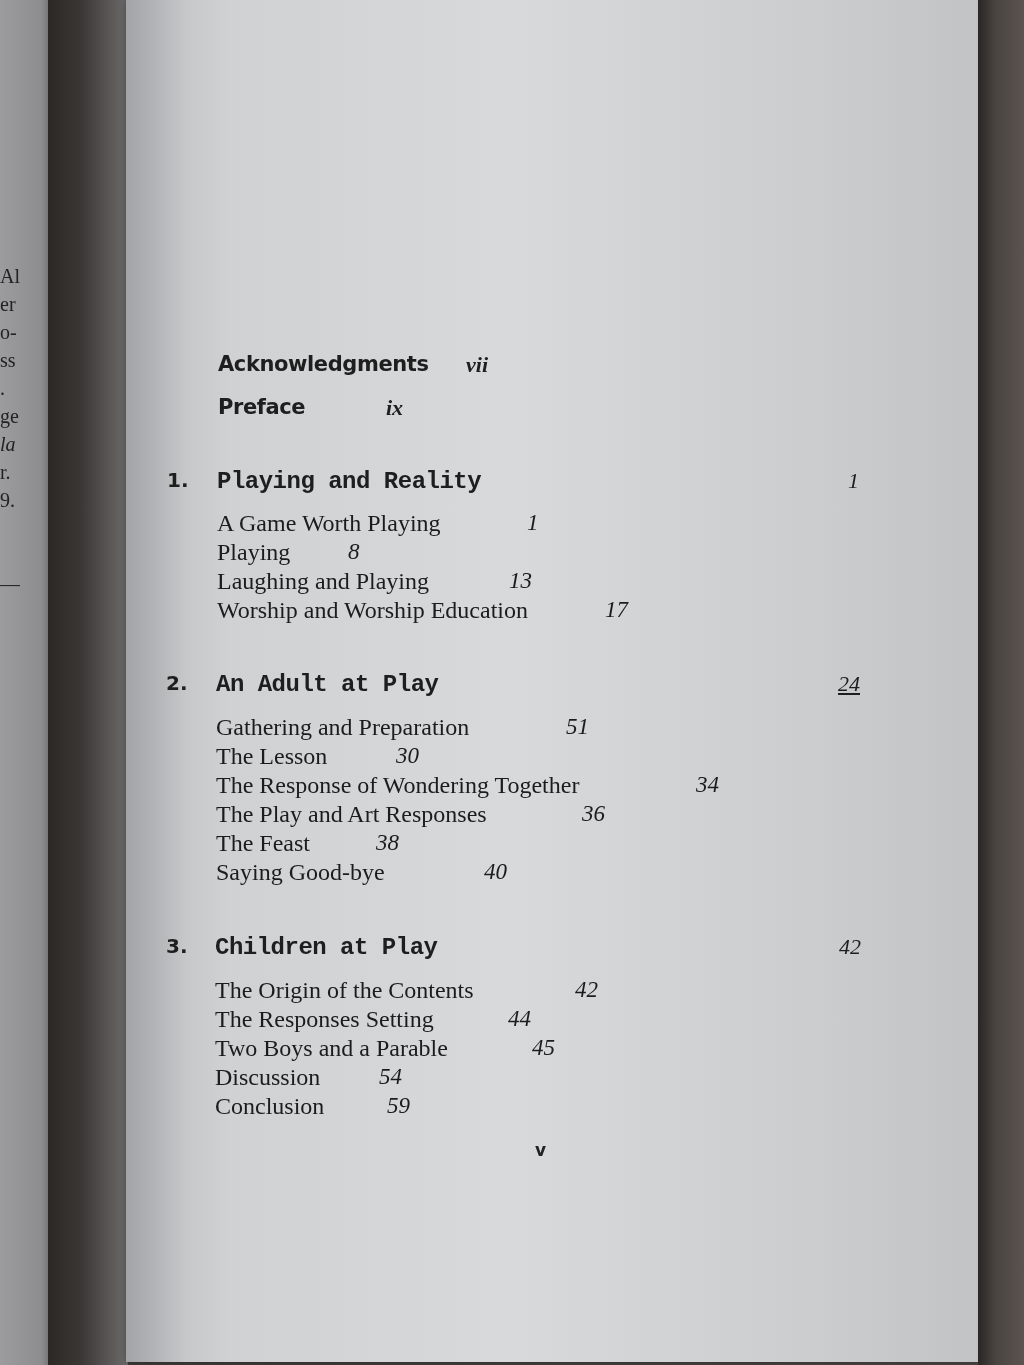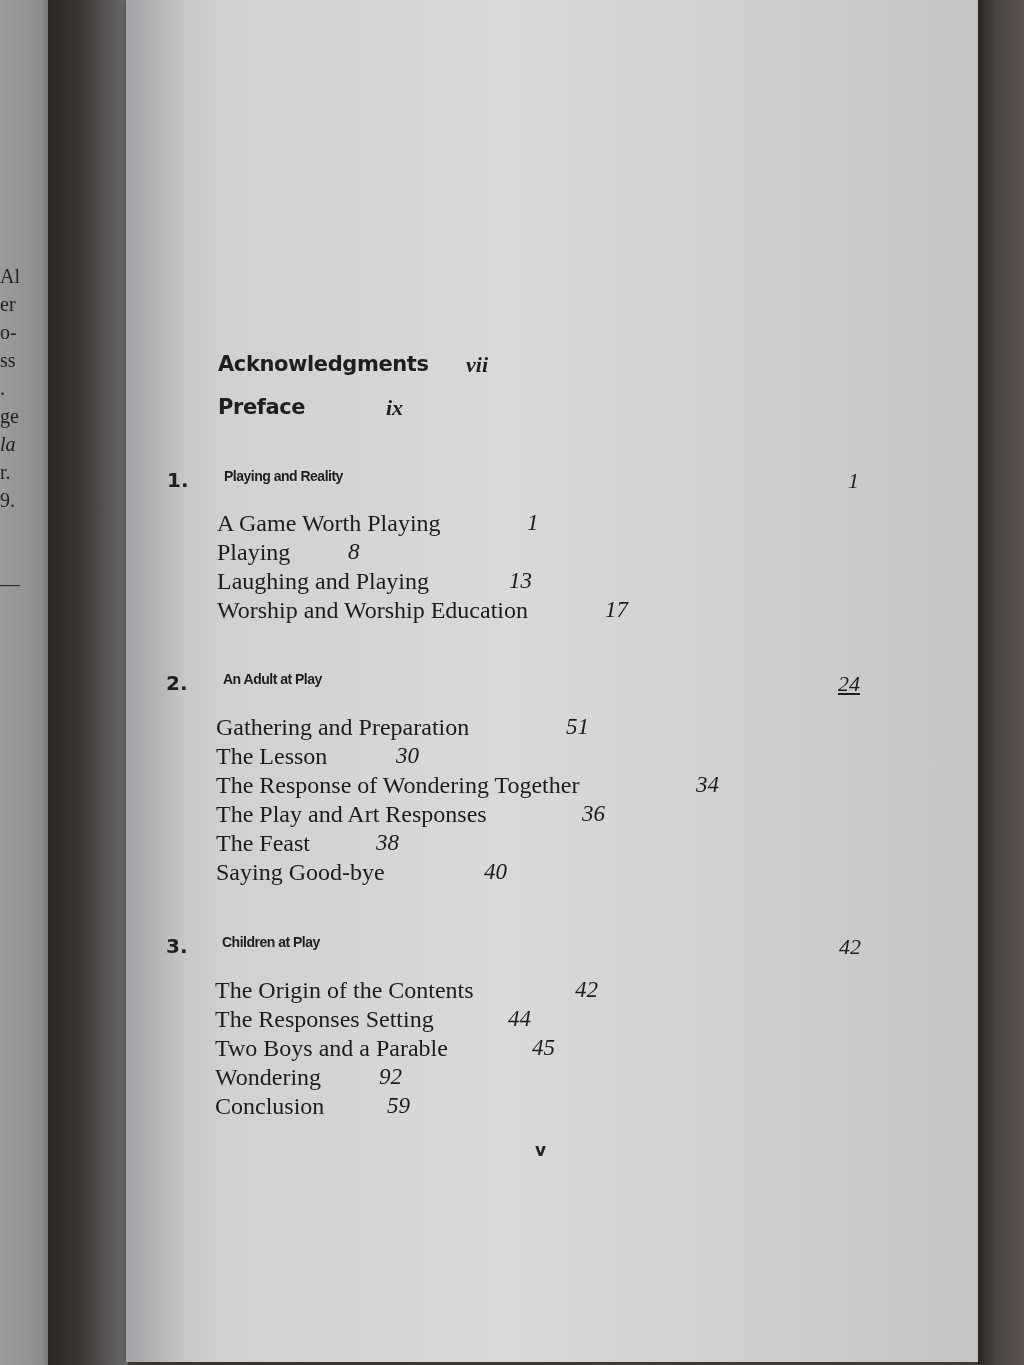--- a/index.html
+++ b/index.html
@@ -112,26 +112,25 @@
       top: 0;
       font-family: "DejaVu Sans", sans-serif;
       font-weight: bold;
       font-size: 20px;
       color: #1e1e1f;
     }
     .ch-title {
       position: absolute;
       left: 217px;
       top: 0;
-      font-family: Liberation Sans, sans-serif;
-      font-weight: bold;
-      font-size: 14px;
+      font-family: Liberation Mono, monospace;
+      font-weight: bold;
+      font-size: 24px;
       letter-spacing: -0.5px;
       color: #1e1e1f;
-      margin-left: 7px;
     }
     .ch-page {
       position: absolute;
       top: 0;
       font-family: "Liberation Serif", serif;
       font-style: italic;
       font-size: 22px;
       color: #1e1e1f;
     }
     .sections {
@@ -267,22 +266,22 @@
       </div>
       <div class="section">
         <span class="sec-title">The Responses Setting</span>
         <span class="sec-page" style="left:293px;">44</span>
       </div>
       <div class="section">
         <span class="sec-title">Two Boys and a Parable</span>
         <span class="sec-page" style="left:317px;">45</span>
       </div>
       <div class="section">
-        <span class="sec-title">Wondering</span>
-        <span class="sec-page" style="left:164px;">92</span>
+        <span class="sec-title">Discussion</span>
+        <span class="sec-page" style="left:164px;">54</span>
       </div>
       <div class="section">
         <span class="sec-title">Conclusion</span>
         <span class="sec-page" style="left:172px;text-align:center;">59</span>
       </div>
     </div>
   </div>
 
   <div class="folio">v</div>
 </div>

